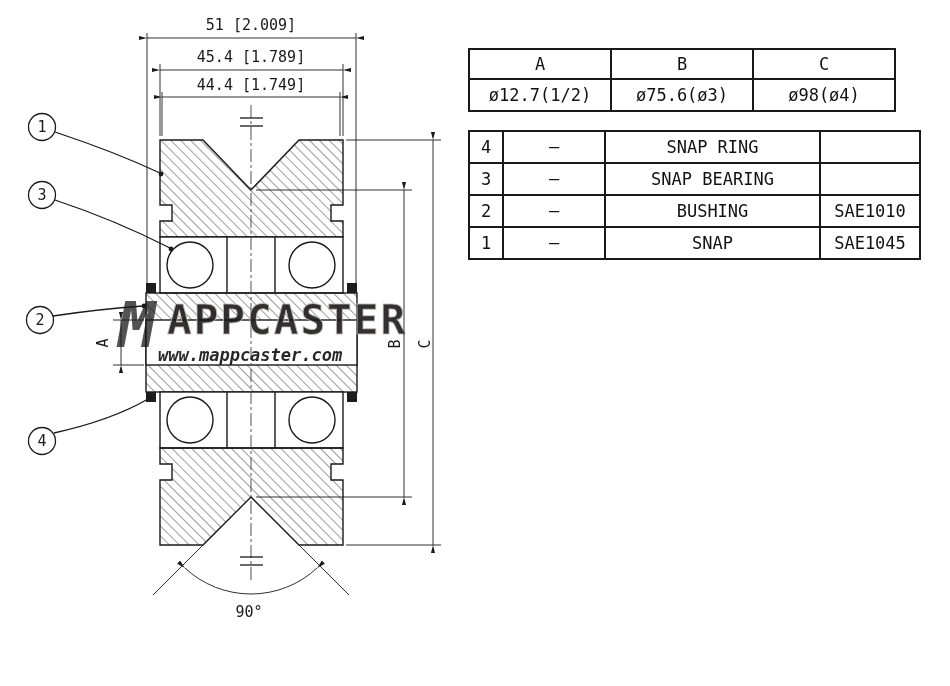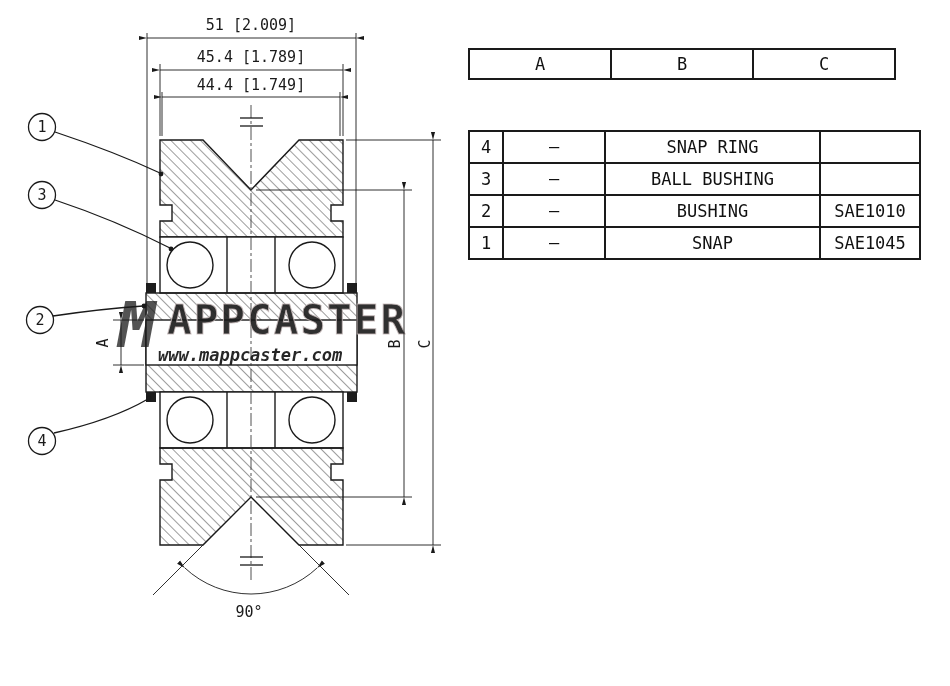--- a/index.html
+++ b/index.html
@@ -153,35 +153,40 @@
     </g>
   </svg>
 
   <table class="dtable size-table">
     <tbody>
       <tr class="hdr">
         <th>A</th>
         <th>B</th>
         <th>C</th>
       </tr>
+      <tr class="val">
+        <td>ø12.7(1/2)</td>
+        <td>ø75.6(ø3)</td>
+        <td>ø98(ø4)</td>
+      </tr>
     </tbody>
   </table>
 
   <table class="dtable parts-table">
     <tbody>
       <tr>
         <td class="col-item">4</td>
         <td class="col-qty">–</td>
         <td class="col-name">SNAP RING</td>
         <td class="col-mat"></td>
       </tr>
       <tr>
         <td class="col-item">3</td>
         <td class="col-qty">–</td>
-        <td class="col-name">BALL BUSHING</td>
+        <td class="col-name">SNAP BEARING</td>
         <td class="col-mat"></td>
       </tr>
       <tr>
         <td class="col-item">2</td>
         <td class="col-qty">–</td>
         <td class="col-name">BUSHING</td>
         <td class="col-mat">SAE1010</td>
       </tr>
       <tr>
         <td class="col-item">1</td>

